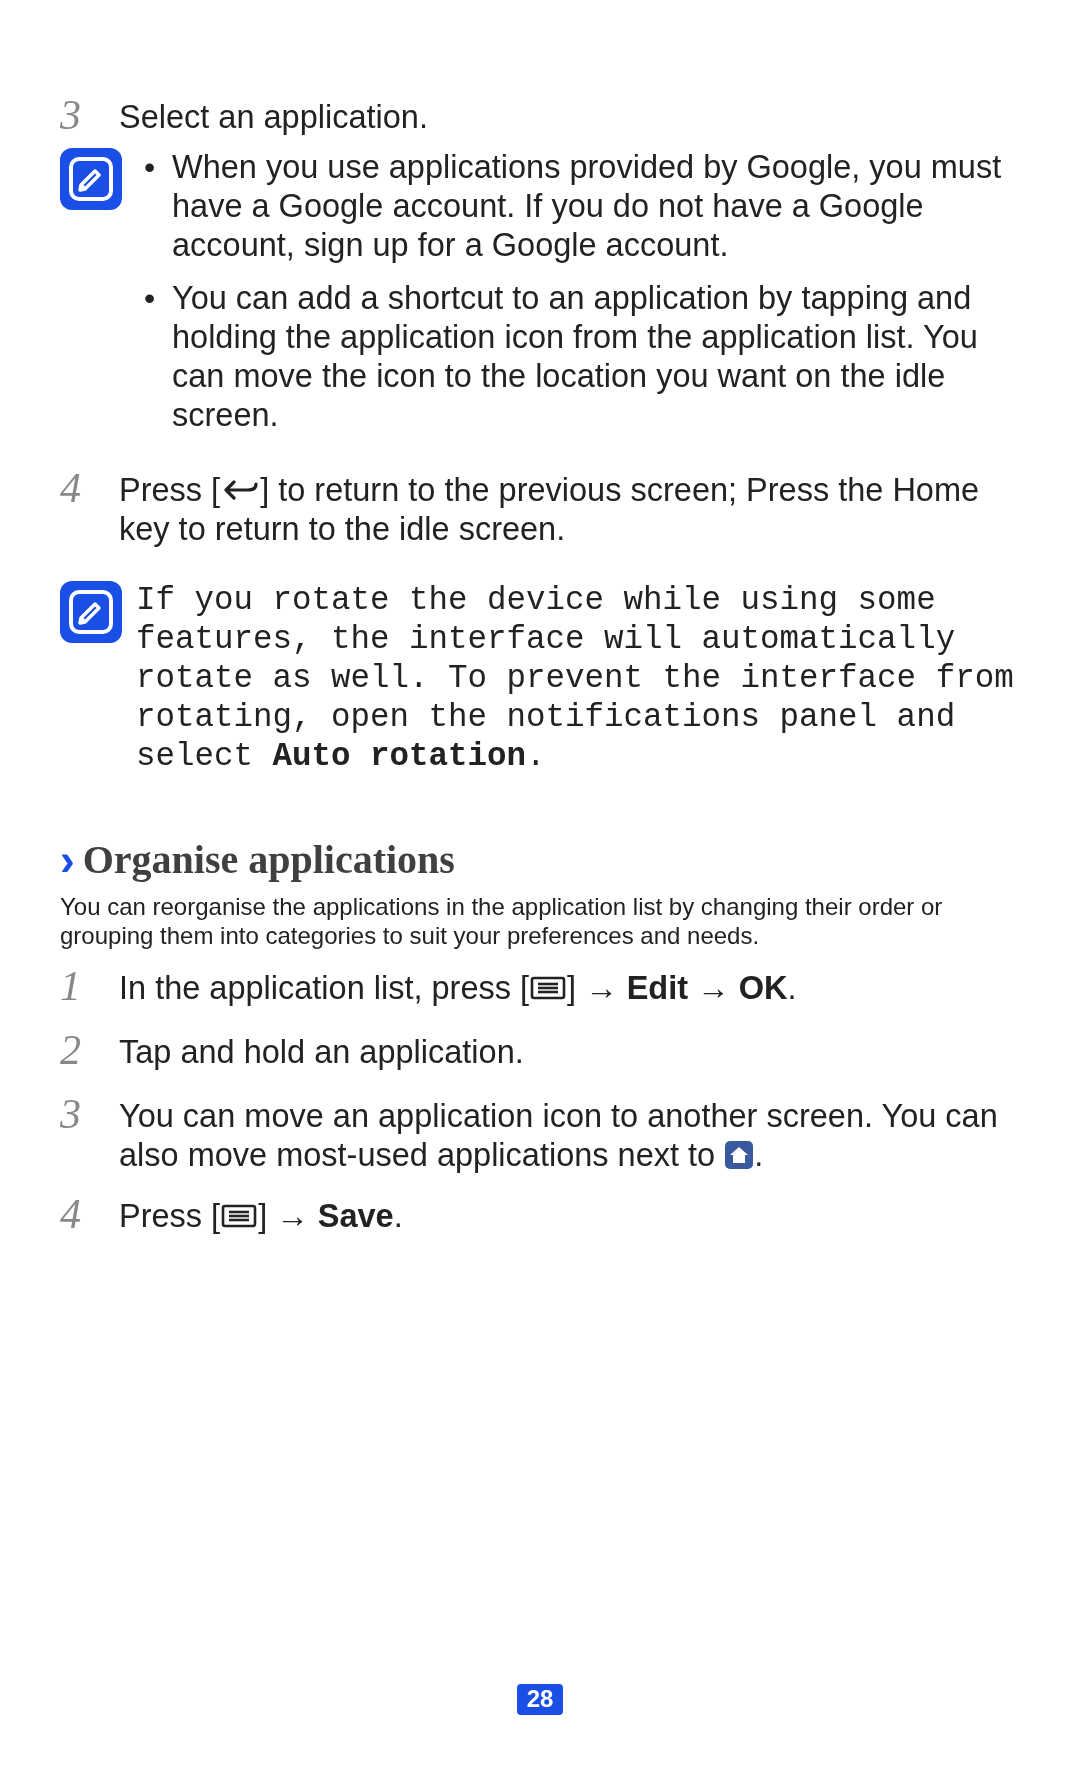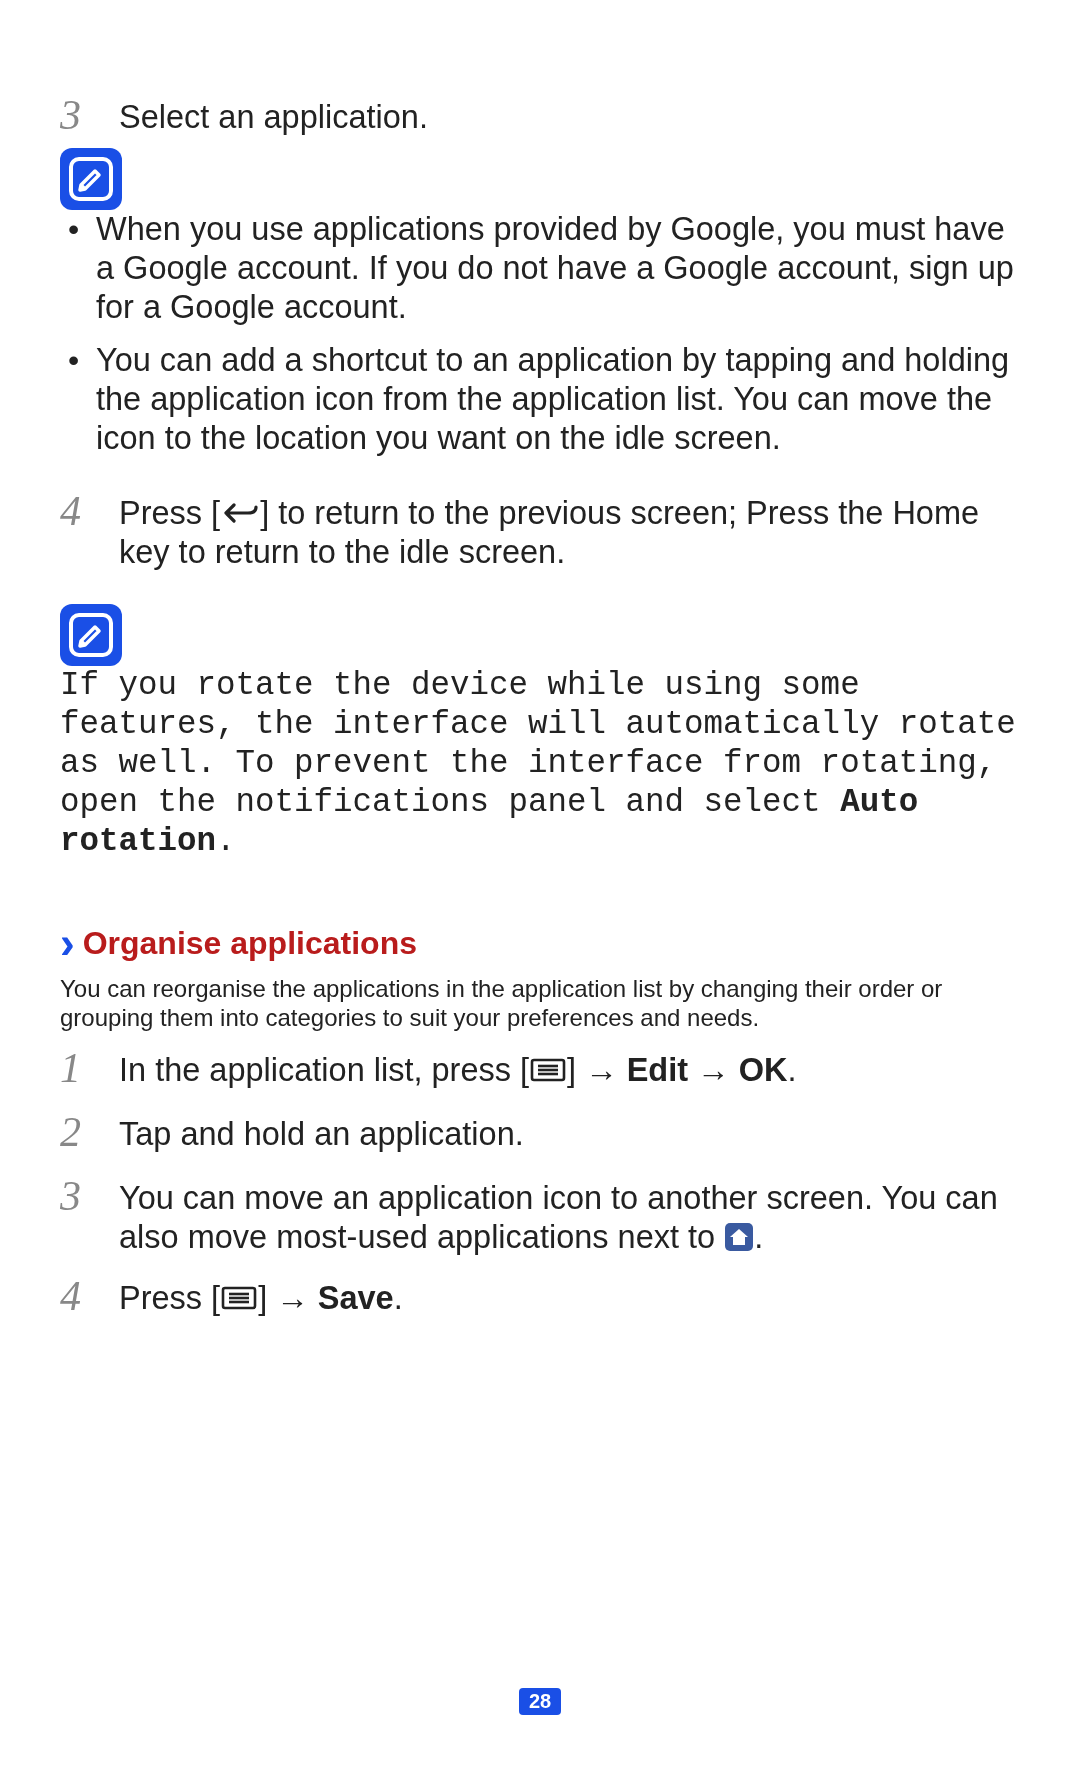--- a/index.html
+++ b/index.html
@@ -33,21 +33,20 @@
     font-size: 32.5px;
     line-height: 1.2;
     flex: 1;
     margin-left: 13px;
   }
   .note-row {
     display: flex;
     align-items: flex-start;
     margin-top: 8px;
     margin-bottom: 4px;
-    flex-direction: column;
   }
   .note-icon {
     flex: 0 0 62px;
     width: 62px;
     height: 62px;
     background: #1a4fe6;
     border-radius: 12px;
     margin-right: 14px;
     display: flex;
     align-items: center;
@@ -76,23 +75,24 @@
     margin-bottom: 10px;
   }
   .chevron {
     color: #1a4fe6;
     font-size: 44px;
     font-weight: 700;
     margin-right: 8px;
     line-height: 1;
   }
   .section-title {
-    font-size: 32px;
+    font-size: 40px;
     font-weight: 700;
-    color: #b91c1c;
+    color: #404040;
+    font-family: Liberation Serif, serif;
   }
   .section-intro {
     font-size: 24px;
     line-height: 1.2;
     margin-bottom: 18px;
   }
   .steps-list .step { margin-bottom: 22px; }
   .inline-icon {
     display: inline-flex;
     vertical-align: middle;
@@ -110,21 +110,21 @@
   .footer-label {
     font-style: italic;
     font-size: 24px;
     color: #555;
     margin-bottom: 4px;
   }
   .page-badge {
     display: inline-block;
     background: #1a4fe6;
     color: #fff;
-    font-size: 20px;
+    font-size: 24px;
     font-weight: 600;
     padding: 2px 10px 3px 10px;
     border-radius: 4px;
     line-height: 1.1;
   }
   .spacer-sm { height: 18px; }
 </style>
 </head>
 <body>
 

